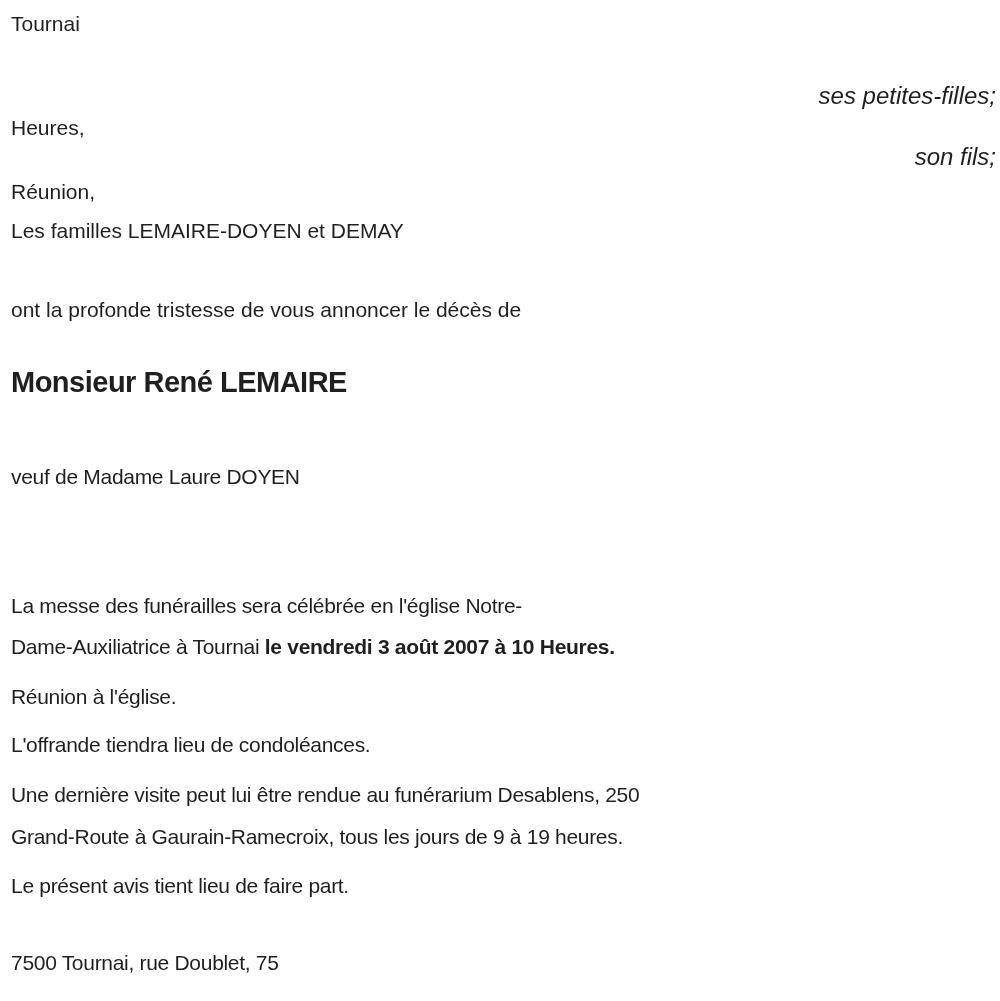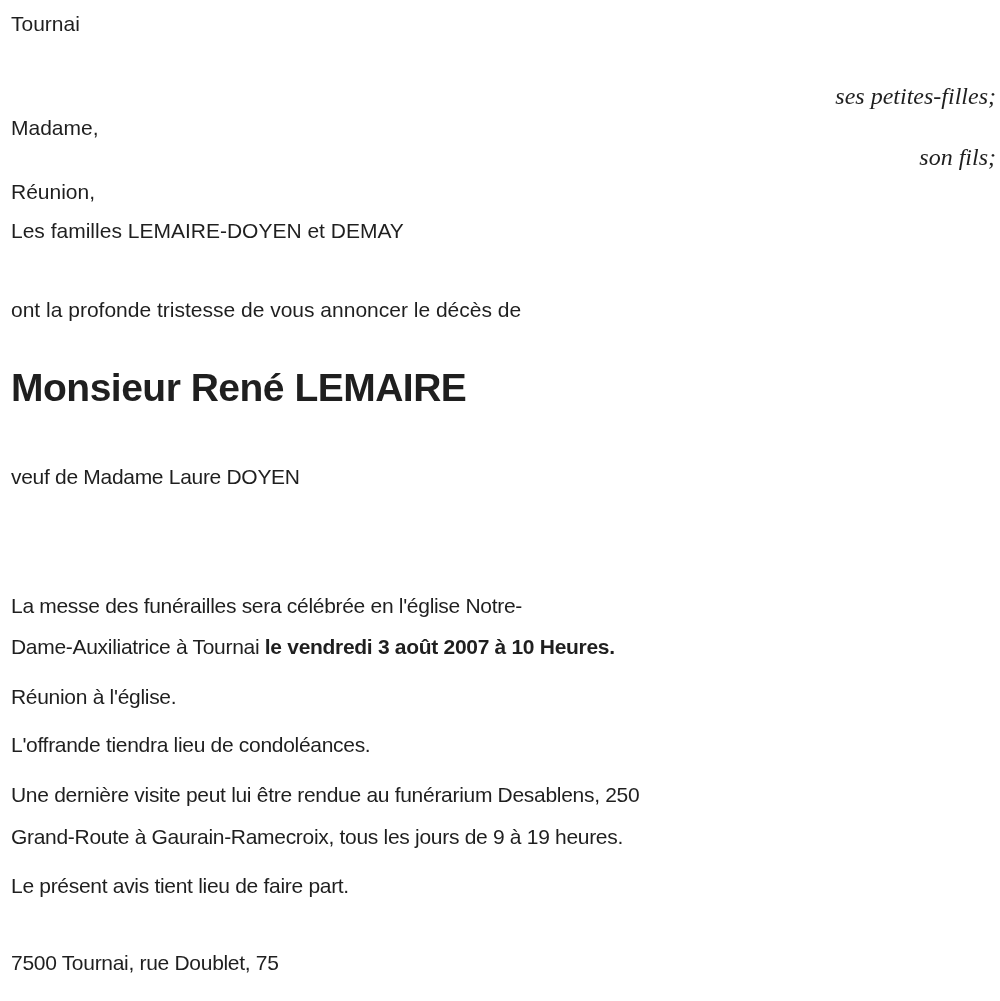--- a/index.html
+++ b/index.html
@@ -22,24 +22,23 @@
     white-space: nowrap;
     line-height: 1.2;
     font-size: 21px;
     color: #1f1f1f;
   }
   .relation {
     left: auto;
     right: 4px;
     font-style: italic;
     font-size: 24px;
-    font-family: Liberation Serif, serif;
   }
   .heading {
-    font-size: 39px;
+    font-size: 29px;
     font-weight: 700;
     letter-spacing: -0.5px;
   }
   .narrow {
     letter-spacing: -0.3px;
   }
   .narrow strong,
   .heading {
     font-weight: 700;
   }
@@ -47,21 +46,21 @@
 </head>
 <body>
 
 <div class="page">
 
   <div class="line" style="top:11px">Tournai</div>
 
 
   <div class="line relation" style="top:82px">ses petites-filles;</div>
 
-  <div class="line" style="top:115px">Madame,</div>
+  <div class="line" style="top:115px">Heures,</div>
 
   <div class="line relation" style="top:143px">son fils;</div>
 
   <div class="line" style="top:179px">Réunion,</div>
 
   <div class="line" style="top:218px">Les familles LEMAIRE-DOYEN et DEMAY</div>
 
   <div class="line" style="top:297px">ont la profonde tristesse de vous annoncer le décès de</div>
 
   <div class="line heading" style="top:365px">Monsieur René LEMAIRE</div>

